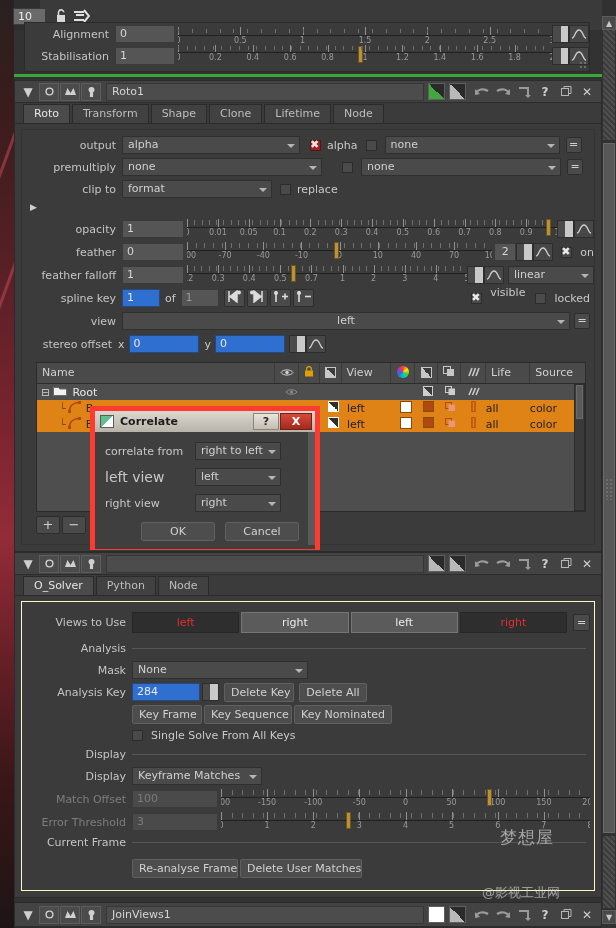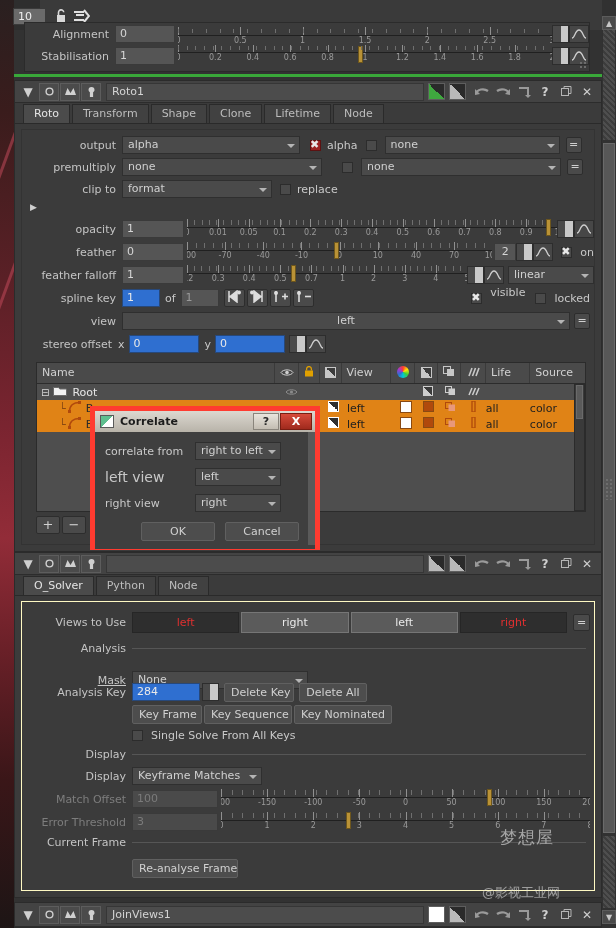--- a/index.html
+++ b/index.html
@@ -934,21 +934,21 @@
           <div style="flex:1;height:21px;background:#2e2e2e;border:1px solid #262626;text-align:center;line-height:19px;color:#e03030;">right</div>
         </div>
         <div class="btn flat" style="width:17px;height:17px;line-height:15px;padding:0;margin:0 4px 0 6px;">=</div>
       </div>
 
       <div style="position:absolute;left:0;top:38px;width:100%;height:16px;display:flex;align-items:center;">
         <div class="lbl" style="width:110px;">Analysis</div>
         <div style="flex:1;height:1px;background:#565656;margin-right:8px;"></div>
       </div>
 
-      <div class="row" style="position:absolute;left:0;top:68px;width:100%;height:20px;text-decoration:underline;">
+      <div class="row" style="position:absolute;left:0;top:58px;width:100%;height:20px;">
         <div class="lbl" style="width:110px;">Mask</div>
         <div class="combo" style="width:176px;">None</div>
       </div>
 
       <div class="row" style="position:absolute;left:0;top:80px;width:100%;height:20px;">
         <div class="lbl" style="width:110px;">Analysis Key</div>
         <div class="field blue" style="width:68px;">284</div>
         <div class="minibox" style="margin-left:2px;"></div>
         <div class="btn" style="width:70px;margin-left:5px;">Delete Key</div>
         <div class="btn" style="width:68px;margin-left:5px;">Delete All</div>
@@ -1097,20 +1097,21 @@
           </div>
       </div>
 
       <div style="position:absolute;left:0;top:232px;width:100%;height:16px;display:flex;align-items:center;">
         <div class="lbl" style="width:110px;">Current Frame</div>
         <div style="flex:1;height:1px;background:#565656;margin-right:8px;"></div>
       </div>
 
       <div class="row" style="position:absolute;left:110px;top:256px;height:20px;">
         <div class="btn" style="width:106px;">Re-analyse Frame</div>
+        <div class="btn" style="width:122px;margin-left:2px;">Delete User Matches</div>
       </div>
     </div>
   </div>
 
   <div class="panel" style="left:14px;top:902px;width:588px;height:26px;overflow:hidden;">
     <div class="nodehdr" style="height:24px;">
       <div class="nhicon">▼</div>
       <div class="nhicon boxed">
         <svg width="11" height="11" viewBox="0 0 11 11">
             <circle cx="5.5" cy="5.5" r="3.4" stroke="#d0d0d0" stroke-width="1.4" fill="none"></circle>

